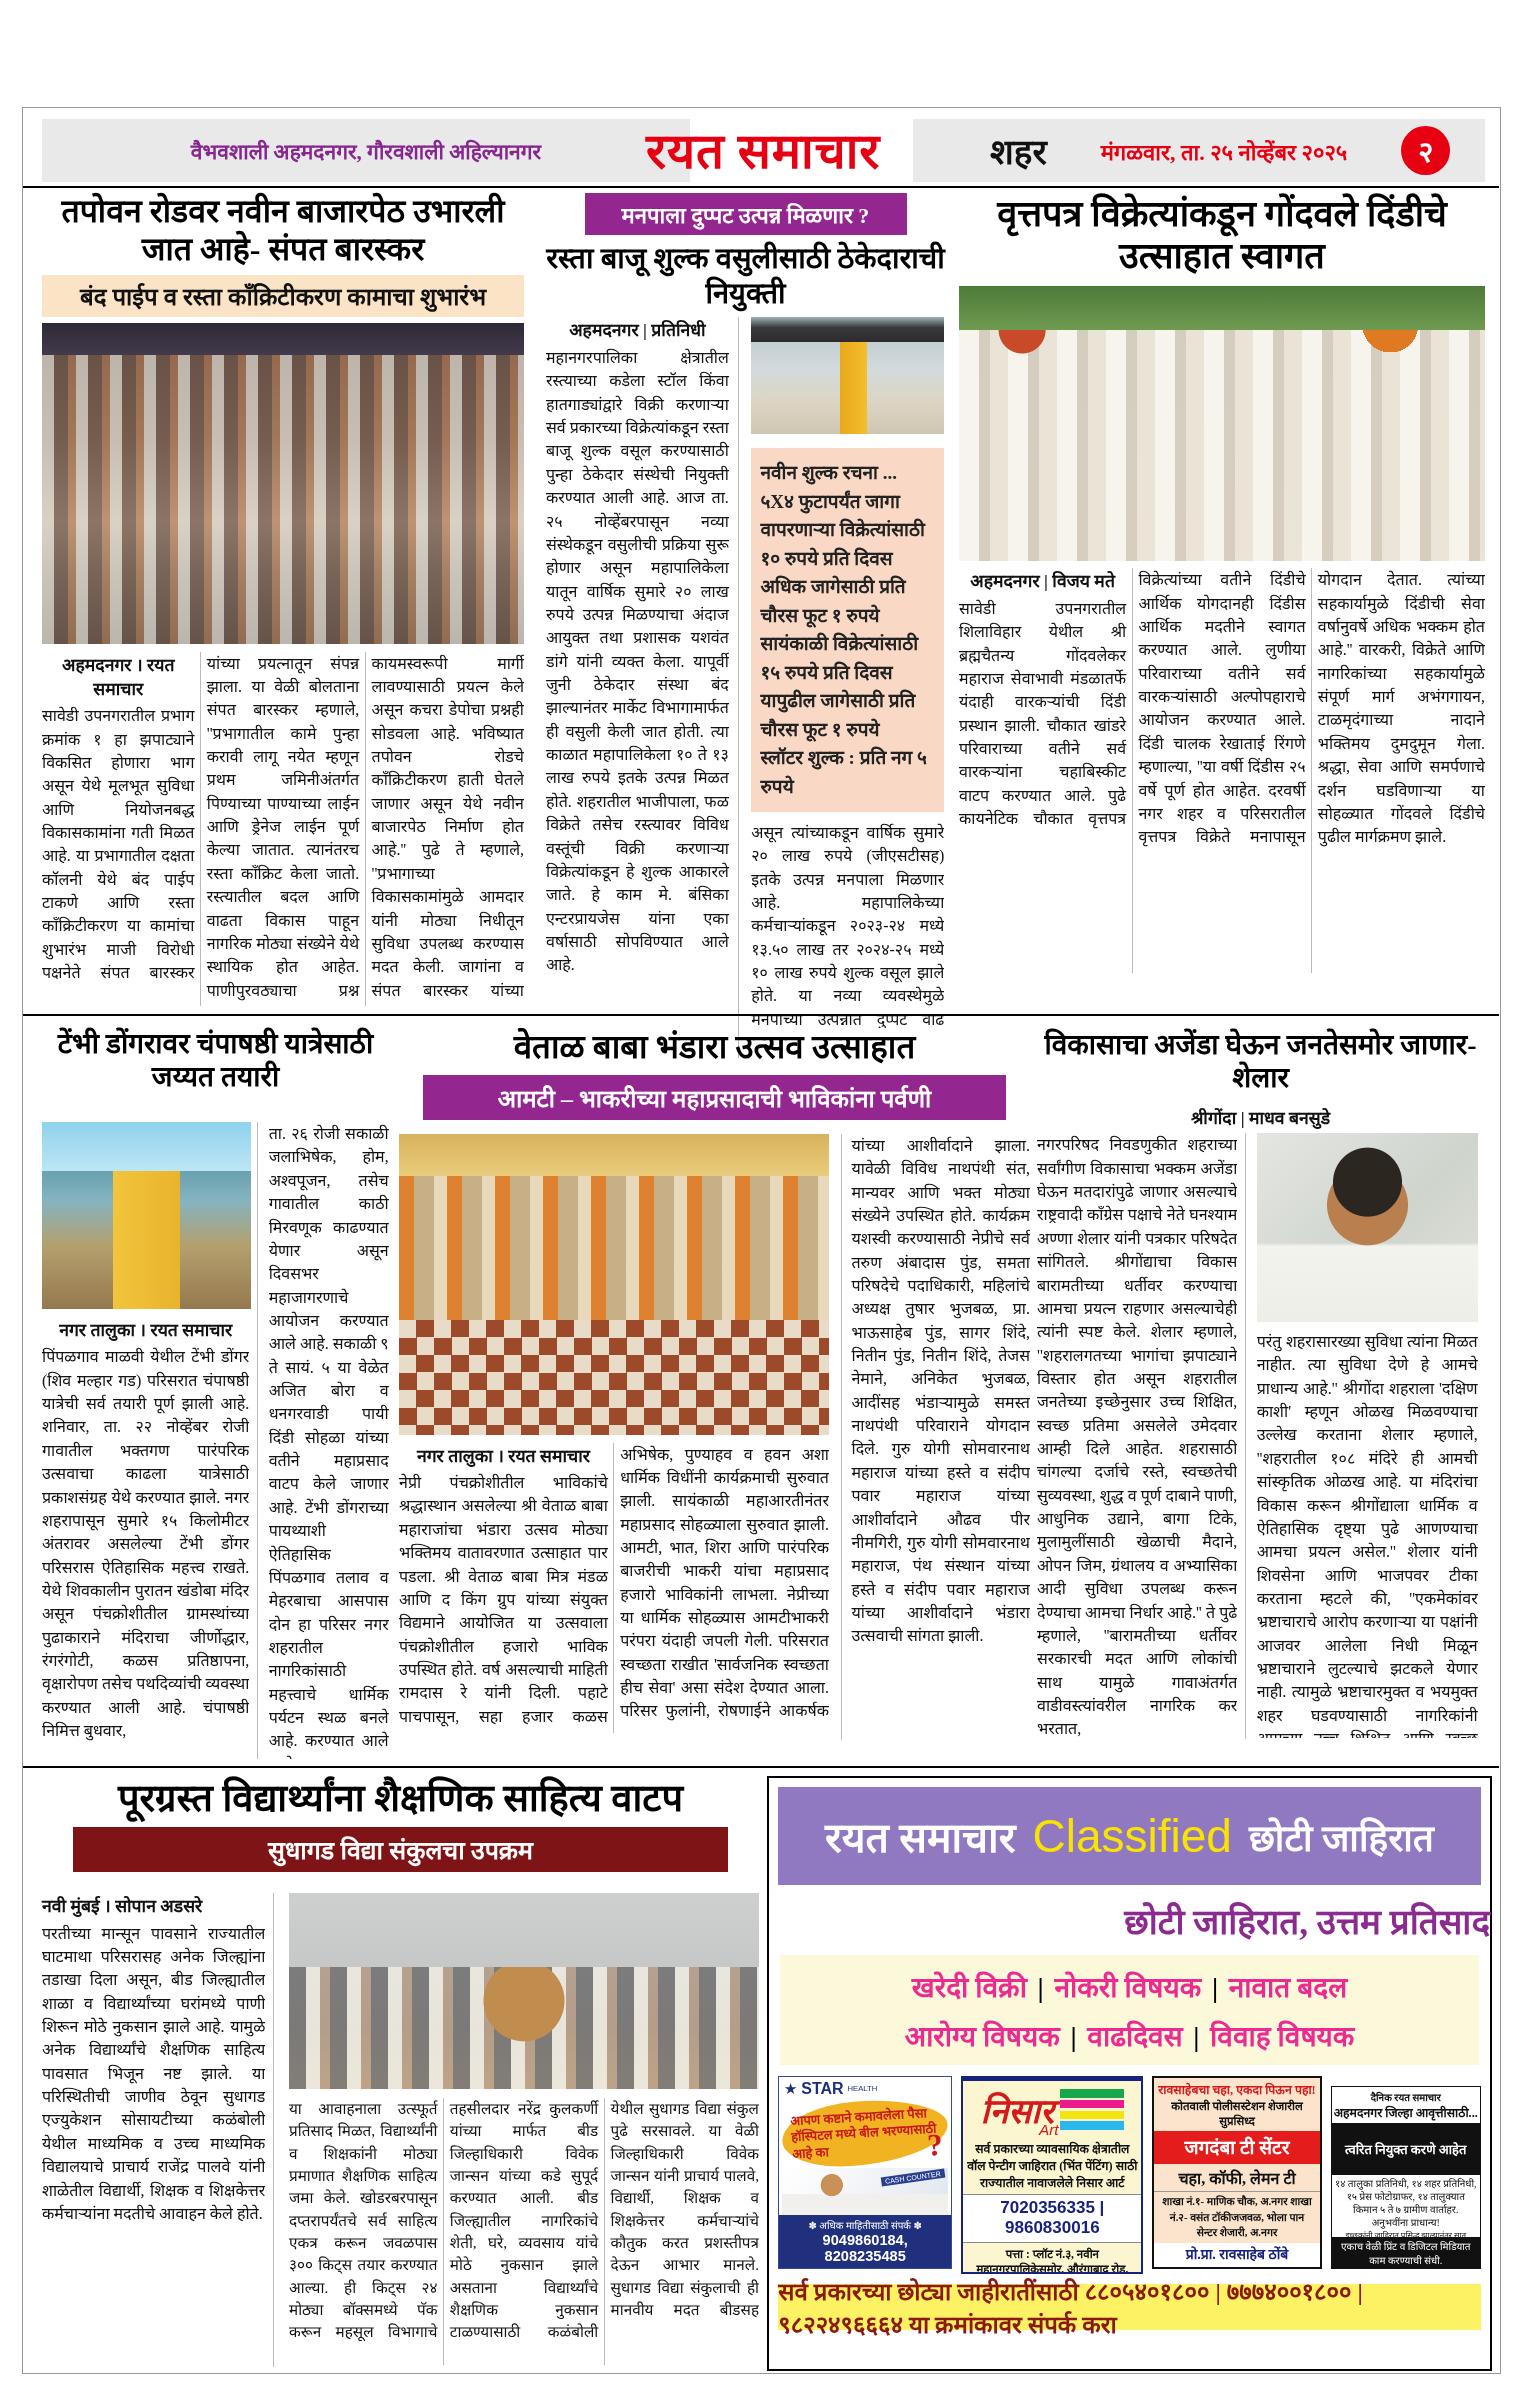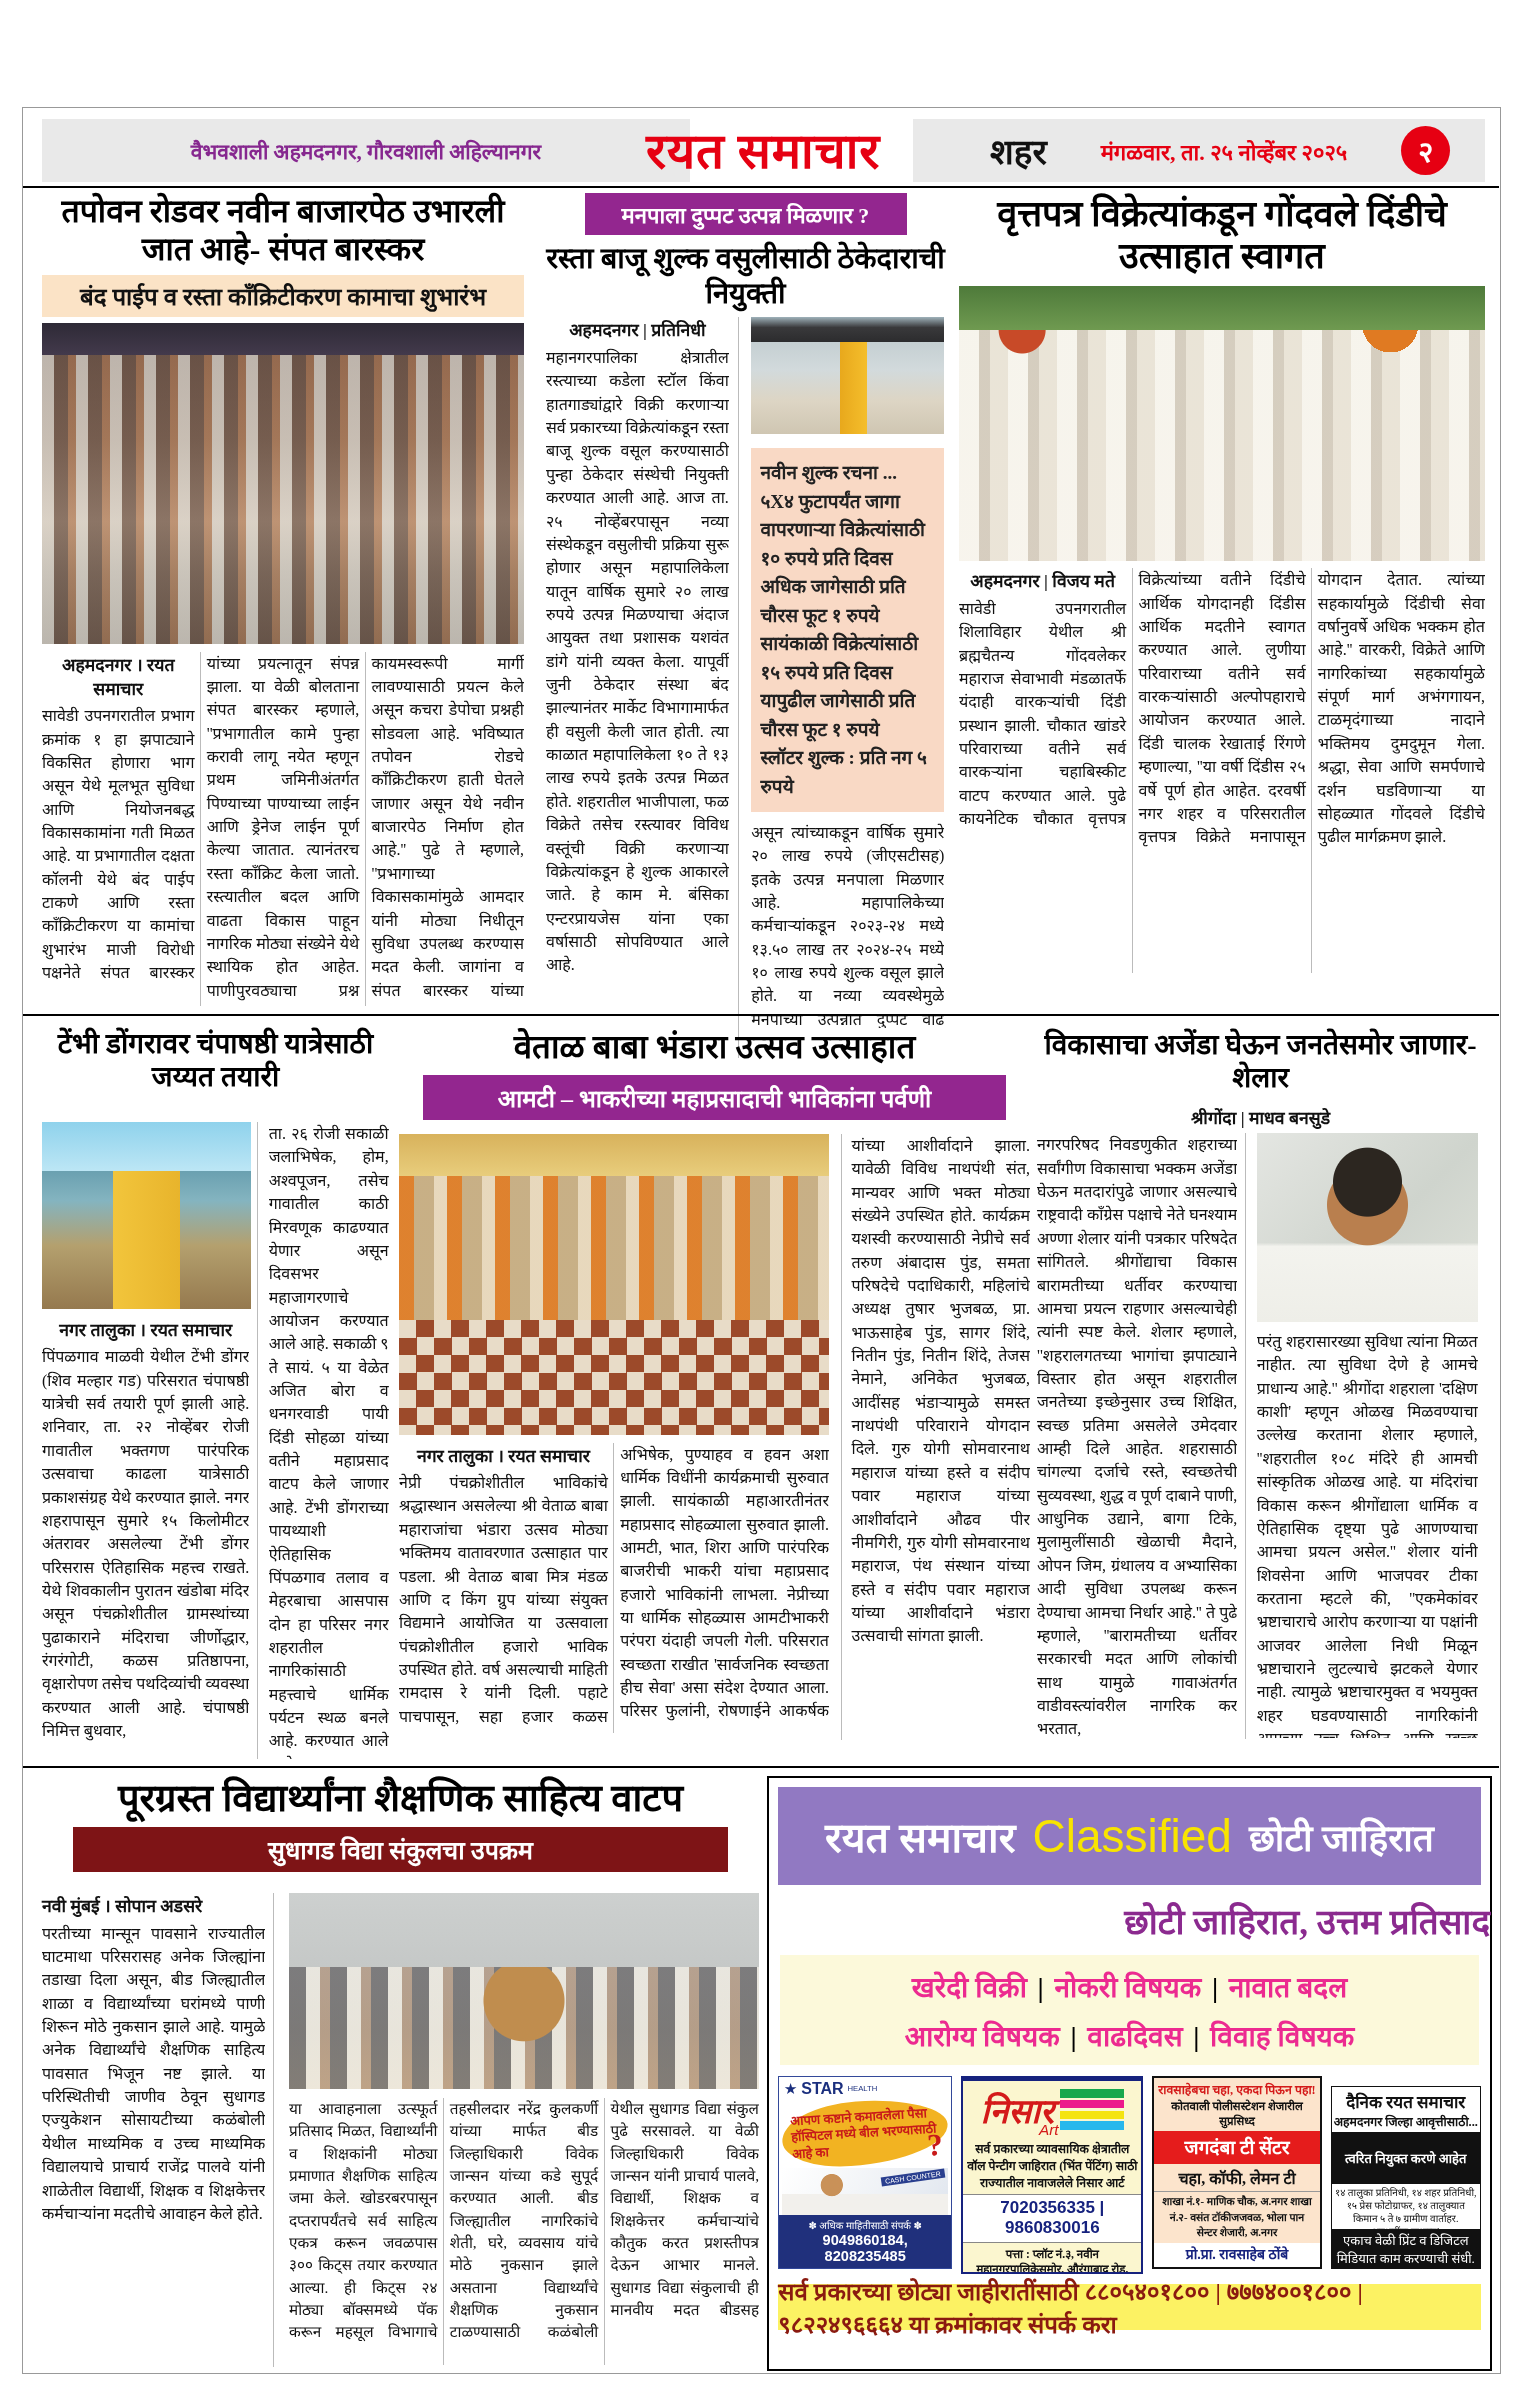--- a/index.html
+++ b/index.html
@@ -267,28 +267,28 @@
         <div class="ctr" style="color:#d41a1a;font-weight:bold;font-size:12.3px;padding-top:3.8px;">रावसाहेबचा चहा, एकदा पिऊन पहा!</div>
         <div class="ctr" style="font-weight:bold;font-size:11.5px;">कोतवाली पोलीसस्टेशन शेजारील सुप्रसिध्द</div>
         <div class="ctr" style="background:#e51c1c;color:#fff;font-weight:bold;font-size:19px;padding:3.8px 0;margin-top:2.3px;">जगदंबा टी सेंटर</div>
         <div class="ctr" style="font-weight:bold;font-size:16px;padding:2.3px 0;border-bottom:0.8px solid #999;">चहा, कॉफी, लेमन टी</div>
         <div class="ctr" style="font-weight:bold;font-size:10.7px;padding:2.3px 4.6px;line-height:1.45;">शाखा नं.१- माणिक चौक, अ.नगर शाखा नं.२- वसंत टॉकीजजवळ, भोला पान सेन्टर शेजारी, अ.नगर</div>
         <div class="ctr" style="color:#16227e;font-weight:bold;font-size:14px;background:#fff;padding-top:1.5px;">प्रो.प्रा. रावसाहेब ठोंबे</div>
         <div class="ctr" style="font-weight:bold;font-size:15.3px;background:#fff;font-family:'Liberation Sans',sans-serif;">97655 58585</div>
       </div>
 
       <div class="ad" style="width:151px;height:183px;border:1.5px solid #111;margin-top:10.7px;">
-        <div class="ctr" style="font-weight:bold;font-size:17px;padding-top:3.1px;">दैनिक रयत समाचार</div>
+        <div class="ctr" style="font-weight:bold;font-size:10px;padding-top:3.1px;">दैनिक रयत समाचार</div>
         <div class="ctr" style="font-weight:bold;font-size:12.3px;">अहमदनगर जिल्हा आवृत्तीसाठी...</div>
         <div class="ctr" style="background:#111;color:#fff;font-weight:bold;font-size:13px;padding:17px 0;margin-top:1.5px;">त्वरित नियुक्त करणे आहेत</div>
         <div class="ctr small" style="padding:2.3px 3.1px;font-size:10px;">१४ तालुका प्रतिनिधी, १४ शहर प्रतिनिधी, १५ प्रेस फोटोग्राफर, १४ तालुक्यात किमान ५ ते ७ ग्रामीण वार्ताहर. अनुभवींना प्राधान्य!</div>
         <div class="ctr small" style="padding:0 3.1px;font-size:8px;">इच्छुकांनी जाहिरात प्रसिद्ध झाल्यानंतर सात दिवसाच्या आत मानधनाच्या अपेक्षेसह मा. संपादक यांच्या नावे अर्ज करावा अर्ज या क्रमांकावर व्हॉटसअप करावा : 8805401800</div>
         <div class="ctr" style="font-weight:bold;font-size:13px;margin-top:1.5px;background:#eee;">आम्ही काय देणार</div>
         <div class="ctr small" style="padding:0 3.1px;font-size:8.4px;">❀ पत्रकार म्हणून निवड झाल्यानंतर नियुक्तीपत्र, (Appointment letter) दैनिकाचे ओळखपत्र (PRESS I. Card)</div>
-        <div class="ctr" style="background:#111;color:#fff;font-size:13px;padding:1.5px 1.5px;position:absolute;left:0;right:0;bottom:0;">एकाच वेळी प्रिंट व डिजिटल मिडियात काम करण्याची संधी.</div>
+        <div class="ctr" style="background:#111;color:#fff;font-size:10px;padding:1.5px 1.5px;position:absolute;left:0;right:0;bottom:0;">एकाच वेळी प्रिंट व डिजिटल मिडियात काम करण्याची संधी.</div>
       </div>
     </div>
 
     <div class="yellowstrip" style="margin:10.7px 9.2px 0 9.2px;height:46px;">सर्व प्रकारच्या छोट्या जाहीरातींसाठी ८८०५४०१८०० | ७७७४००१८०० | ९८२२४९६६६४ या क्रमांकावर संपर्क करा</div>
   </div>
 
 </div>
 
 
 </body></html>

